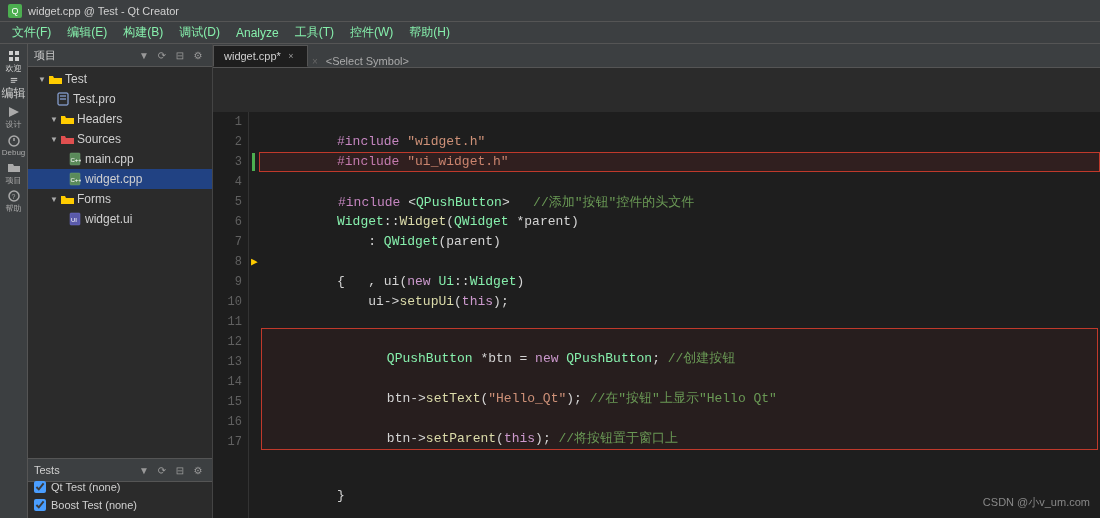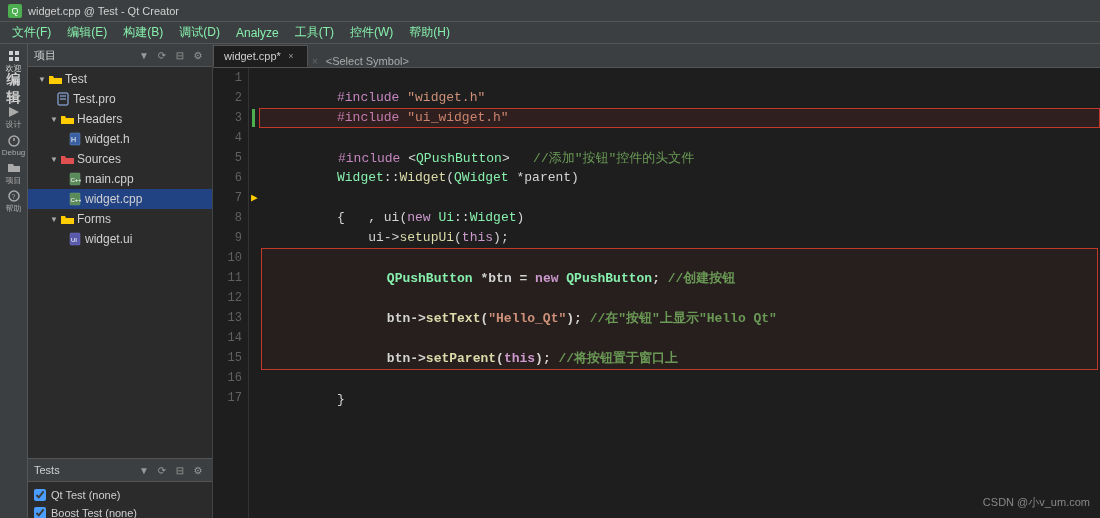--- a/index.html
+++ b/index.html
@@ -165,39 +165,40 @@
       padding: 3px 6px;
       font-size: 11px;
       color: #d0d0d0;
       border-bottom: 1px solid #555;
       display: flex;
       align-items: center;
       justify-content: space-between;
     }
     .test-item {
       display: flex;
-      align-items: flex-start;
+      align-items: flex-end;
       padding: 7px 6px;
       height: 18px;
     }
     .test-checkbox {
       width: 12px; height: 12px;
       margin-right: 5px;
       accent-color: #4a9eff;
     }
     .test-label {
       font-size: 11px;
       color: #d0d0d0;
     }
 
     
     .editor-area {
       flex: 1;
       display: flex;
       flex-direction: column;
+      gap: 44px;
     }
     .editor-tabs {
       background: #3c3f41;
       height: 24px;
       display: flex;
       align-items: flex-end;
       border-bottom: 1px solid #555;
     }
     .editor-tab {
       height: 22px;
@@ -320,21 +321,21 @@
           <rect x="8" y="8" width="4" height="4"></rect>
         </svg>
       <span style="font-size:8px;">欢迎</span>
     </div>
     <div class="sidebar-icon-btn active">
       <svg viewBox="0 0 14 14" fill="currentColor">
           <rect x="2" y="3" width="10" height="1.5"></rect>
           <rect x="2" y="6" width="10" height="1.5"></rect>
           <rect x="2" y="9" width="7" height="1.5"></rect>
         </svg>
-      <span style="font-size:14px;font-weight:bold;">编辑</span>
+      <span style="font-size:12px;">编辑</span>
     </div>
     <div class="sidebar-icon-btn">
       <svg viewBox="0 0 14 14" fill="currentColor">
           <path d="M2 2 L12 7 L2 12 Z"></path>
         </svg>
       <span style="font-size:8px;">设计</span>
     </div>
     <div class="sidebar-icon-btn">
       <svg viewBox="0 0 14 14" fill="currentColor">
           <circle cx="7" cy="7" r="5" fill="none" stroke="currentColor" stroke-width="1.5"></circle>
@@ -396,30 +397,20 @@
         <span class="indent" style="width:16px"></span>
         <span class="tree-arrow">▼</span>
         <span class="file-icon">
           <svg width="13" height="11" viewBox="0 0 13 11">
               <path d="M0 2 L4 2 L5 4 L13 4 L13 10 L0 10 Z" fill="#FFCC00"></path>
             </svg>
         </span>
         <span class="tree-label">Headers</span>
       </div>
 
-      <div class="tree-item">
-        <span class="indent" style="width:36px"></span>
-        <span class="file-icon" style="color:#a0c0ff;">
-          <svg width="12" height="14" viewBox="0 0 12 14">
-              <rect x="1" y="1" width="10" height="12" rx="1" fill="#3a5fa0" stroke="#6090d0" stroke-width="0.5"></rect>
-              <text x="2" y="10" font-size="7" fill="white">H</text>
-            </svg>
-        </span>
-        <span class="tree-label">widget.h</span>
-      </div>
 
       <div class="tree-item">
         <span class="indent" style="width:16px"></span>
         <span class="tree-arrow">▼</span>
         <span class="file-icon">
           <svg width="13" height="11" viewBox="0 0 13 11">
               <path d="M0 2 L4 2 L5 4 L13 4 L13 10 L0 10 Z" fill="#e05050"></path>
             </svg>
         </span>
         <span class="tree-label">Sources</span>
@@ -536,37 +527,40 @@
           <span style="position:absolute;left:-8px;top:0;width:3px;height:100%;background:#4CAF50;display:block;"></span>
           <span class="pp">#include </span><span style="color:#d4d4d4;">&lt;</span><span class="type">QPushButton</span><span style="color:#d4d4d4;">&gt;</span><span class="cmt">   //添加"按钮"控件的头文件</span>
         </div>
 
         <div class="code-line">&nbsp;</div>
 
         <div class="code-line">
           <span class="type">Widget</span><span class="plain">::</span><span class="func">Widget</span><span class="plain">(</span><span class="type">QWidget</span><span class="plain"> *parent)</span>
         </div>
 
+        <div class="code-line">
+          <span class="plain">    : </span><span class="type">QWidget</span><span class="plain">(parent)</span>
+        </div>
 
         <div class="code-line" style="position:relative;">
           <span style="position:absolute;left:-8px;color:#ffcc00;font-size:11px;">▶</span>
           <span class="plain">    , ui(</span><span class="kw">new</span><span class="plain"> </span><span class="type">Ui</span><span class="plain">::</span><span class="type">Widget</span><span class="plain">)</span>
         </div>
 
         <div class="code-line">
           <span class="plain">{</span>
         </div>
 
         <div class="code-line">
           <span class="plain">    ui-&gt;</span><span class="func">setupUi</span><span class="plain">(</span><span class="kw">this</span><span class="plain">);</span>
         </div>
 
         <div class="code-line">&nbsp;</div>
 
-        <div style="border: 1.5px solid #c0392b; margin: 0 2px; background: rgba(180,40,40,0.06); font-weight: bold;">
+        <div style="border: 1.5px solid #c0392b; margin: 16px 2px; background: rgba(180,40,40,0.06);">
 
           <div class="code-line">
             <span class="plain">    </span><span class="type">QPushButton</span><span class="plain"> *btn = </span><span class="kw">new</span><span class="plain"> </span><span class="type">QPushButton</span><span class="plain">;</span><span class="cmt"> //创建按钮</span>
           </div>
 
           <div class="code-line">&nbsp;</div>
 
           <div class="code-line">
             <span class="plain">    btn-&gt;</span><span class="func">setText</span><span class="plain">(</span><span class="inc">"Hello_Qt"</span><span class="plain">);</span><span class="cmt"> //在"按钮"上显示"Hello Qt"</span>
           </div>

